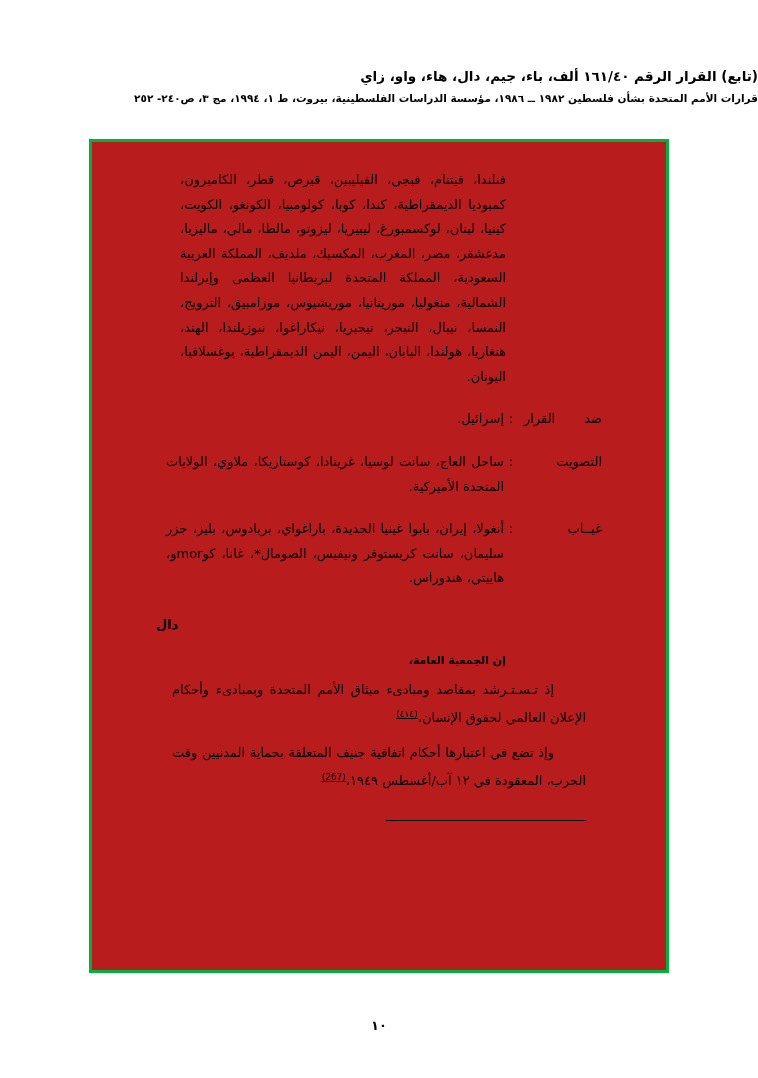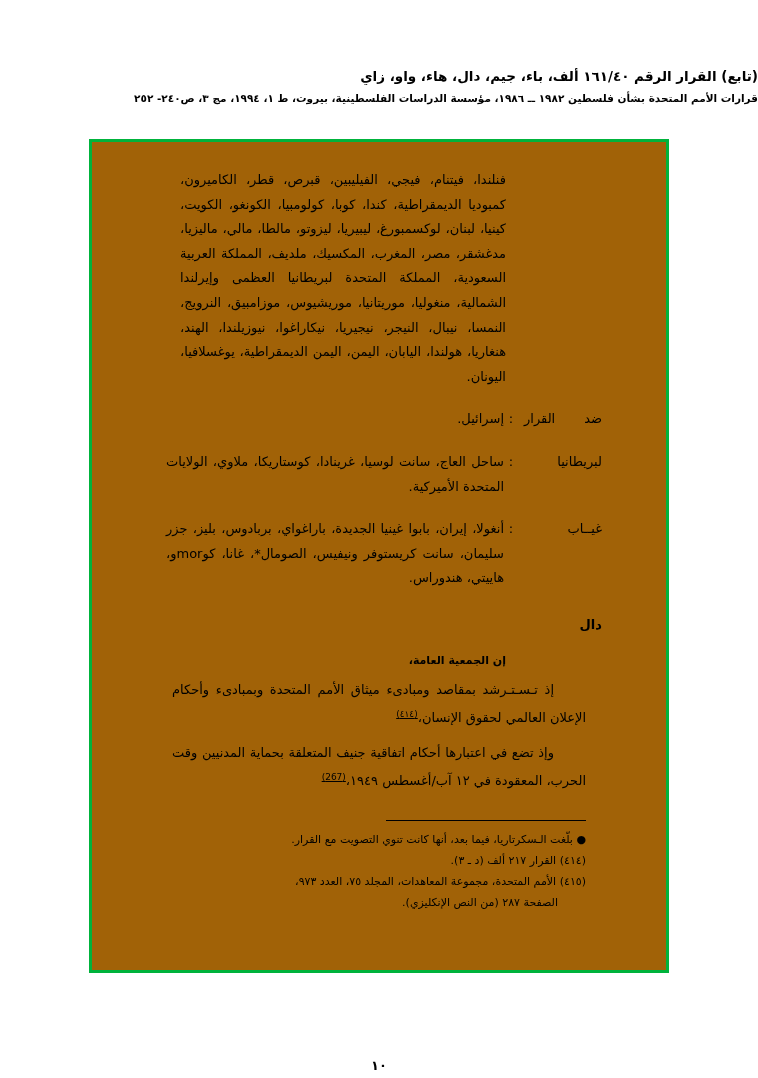--- a/index.html
+++ b/index.html
@@ -39,21 +39,21 @@
   }
 
   .frame {
     position: absolute;
     top: 139px;
     left: 89px;
     width: 580px;
     height: 834px;
     border: 3px solid #00b33c;
     box-sizing: border-box;
-    background: #a16207;
+    background: #b91c1c;
   }
 
   .content {
     position: absolute;
     top: 26px;
     left: 0;
     right: 0;
     padding: 0 64px 0 64px;
     box-sizing: border-box;
   }
@@ -86,21 +86,21 @@
   }
   .vote-body {
     flex: 1 1 auto;
     text-align: justify;
     text-align-last: right;
     padding-left: 10px;
   }
 
   .section-letter {
     margin-top: 26px;
-    text-align: right;
+    text-align: left;
     font-size: 13px;
     font-weight: bold;
   }
 
   .para-assembly {
     margin-top: 22px;
     font-size: 11px;
     font-weight: bold;
     text-align: right;
     padding-right: 96px;
@@ -152,21 +152,20 @@
   }
 
   .page-number {
     position: absolute;
     top: 1018px;
     left: 0;
     right: 0;
     text-align: center;
     font-size: 13px;
     font-weight: bold;
-    margin-top: 40px;
   }
 </style>
 </head>
 <body>
 
 <div class="page">
 
   <div class="header">
     <div class="header-line1">(تابع) القرار الرقم ١٦١/٤٠ ألف، باء، جيم، دال، هاء، واو، زاي</div>
     <div class="header-line2">قرارات الأمم المتحدة بشأن فلسطين ١٩٨٢ ــ ١٩٨٦، مؤسسة الدراسات الفلسطينية، بيروت، ط ١، ١٩٩٤، مج ٣، ص٢٤٠- ٢٥٢</div>
@@ -177,21 +176,21 @@
 
       <div class="country-block">فنلندا، فيتنام، فيجي، الفيليبين، قبرص، قطر، الكاميرون، كمبوديا الديمقراطية، كندا، كوبا، كولومبيا، الكونغو، الكويت، كينيا، لبنان، لوكسمبورغ، ليبيريا، ليزوتو، مالطا، مالي، ماليزيا، مدغشقر، مصر، المغرب، المكسيك، ملديف، المملكة العربية السعودية، المملكة المتحدة لبريطانيا العظمى وإيرلندا الشمالية، منغوليا، موريتانيا، موريشيوس، موزامبيق، النرويج، النمسا، نيبال، النيجر، نيجيريا، نيكاراغوا، نيوزيلندا، الهند، هنغاريا، هولندا، اليابان، اليمن، اليمن الديمقراطية، يوغسلافيا، اليونان.</div>
 
       <div class="vote-row">
         <div class="vote-label">ضد القرار</div>
         <div class="vote-colon">:</div>
         <div class="vote-body">إسرائيل.</div>
       </div>
 
       <div class="vote-row">
-        <div class="vote-label">لبريطانيا</div>
+        <div class="vote-label">التصويت</div>
         <div class="vote-colon">:</div>
         <div class="vote-body">ساحل العاج، سانت لوسيا، غرينادا، كوستاريكا، ملاوي، الولايات المتحدة الأميركية.</div>
       </div>
 
       <div class="vote-row">
         <div class="vote-label">غيــاب</div>
         <div class="vote-colon">:</div>
         <div class="vote-body">أنغولا، إيران، بابوا غينيا الجديدة، باراغواي، بربادوس، بليز، جزر سليمان، سانت كريستوفر ونيفيس، الصومال*، غانا، كوmorو، هاييتي، هندوراس.</div>
       </div>
 
@@ -203,25 +202,19 @@
         <span class="ind"></span><b>إذ تـسـتـرشد</b><span> بمقاصد ومبادىء ميثاق الأمم المتحدة وبمبادىء وأحكام الإعلان العالمي لحقوق الإنسان،</span><sup>(٤١٤)</sup>
       </div>
 
       <div class="para">
         <span class="ind"></span><b>وإذ تضع في اعتبارها</b><span> أحكام اتفاقية جنيف المتعلقة بحماية المدنيين وقت الحرب، المعقودة في ١٢ آب/أغسطس ١٩٤٩،</span><sup>(267)</sup>
       </div>
 
 
       <div class="footnote-rule"></div>
 
-      <div class="footnotes">
-        <div class="fn-line">● بلّغت الـسكرتاريا، فيما بعد، أنها كانت تنوي التصويت مع القرار.</div>
-        <div class="fn-line">(٤١٤) القرار ٢١٧ ألف (د ـ ٣).</div>
-        <div class="fn-line">(٤١٥) الأمم المتحدة، مجموعة المعاهدات، المجلد ٧٥، العدد ٩٧٣،</div>
-        <div class="fn-line last">الصفحة ٢٨٧ (من النص الإنكليزي).</div>
-      </div>
 
     </div>
   </div>
 
   <div class="page-number">١٠</div>
 
 </div>
 
 </body></html>

